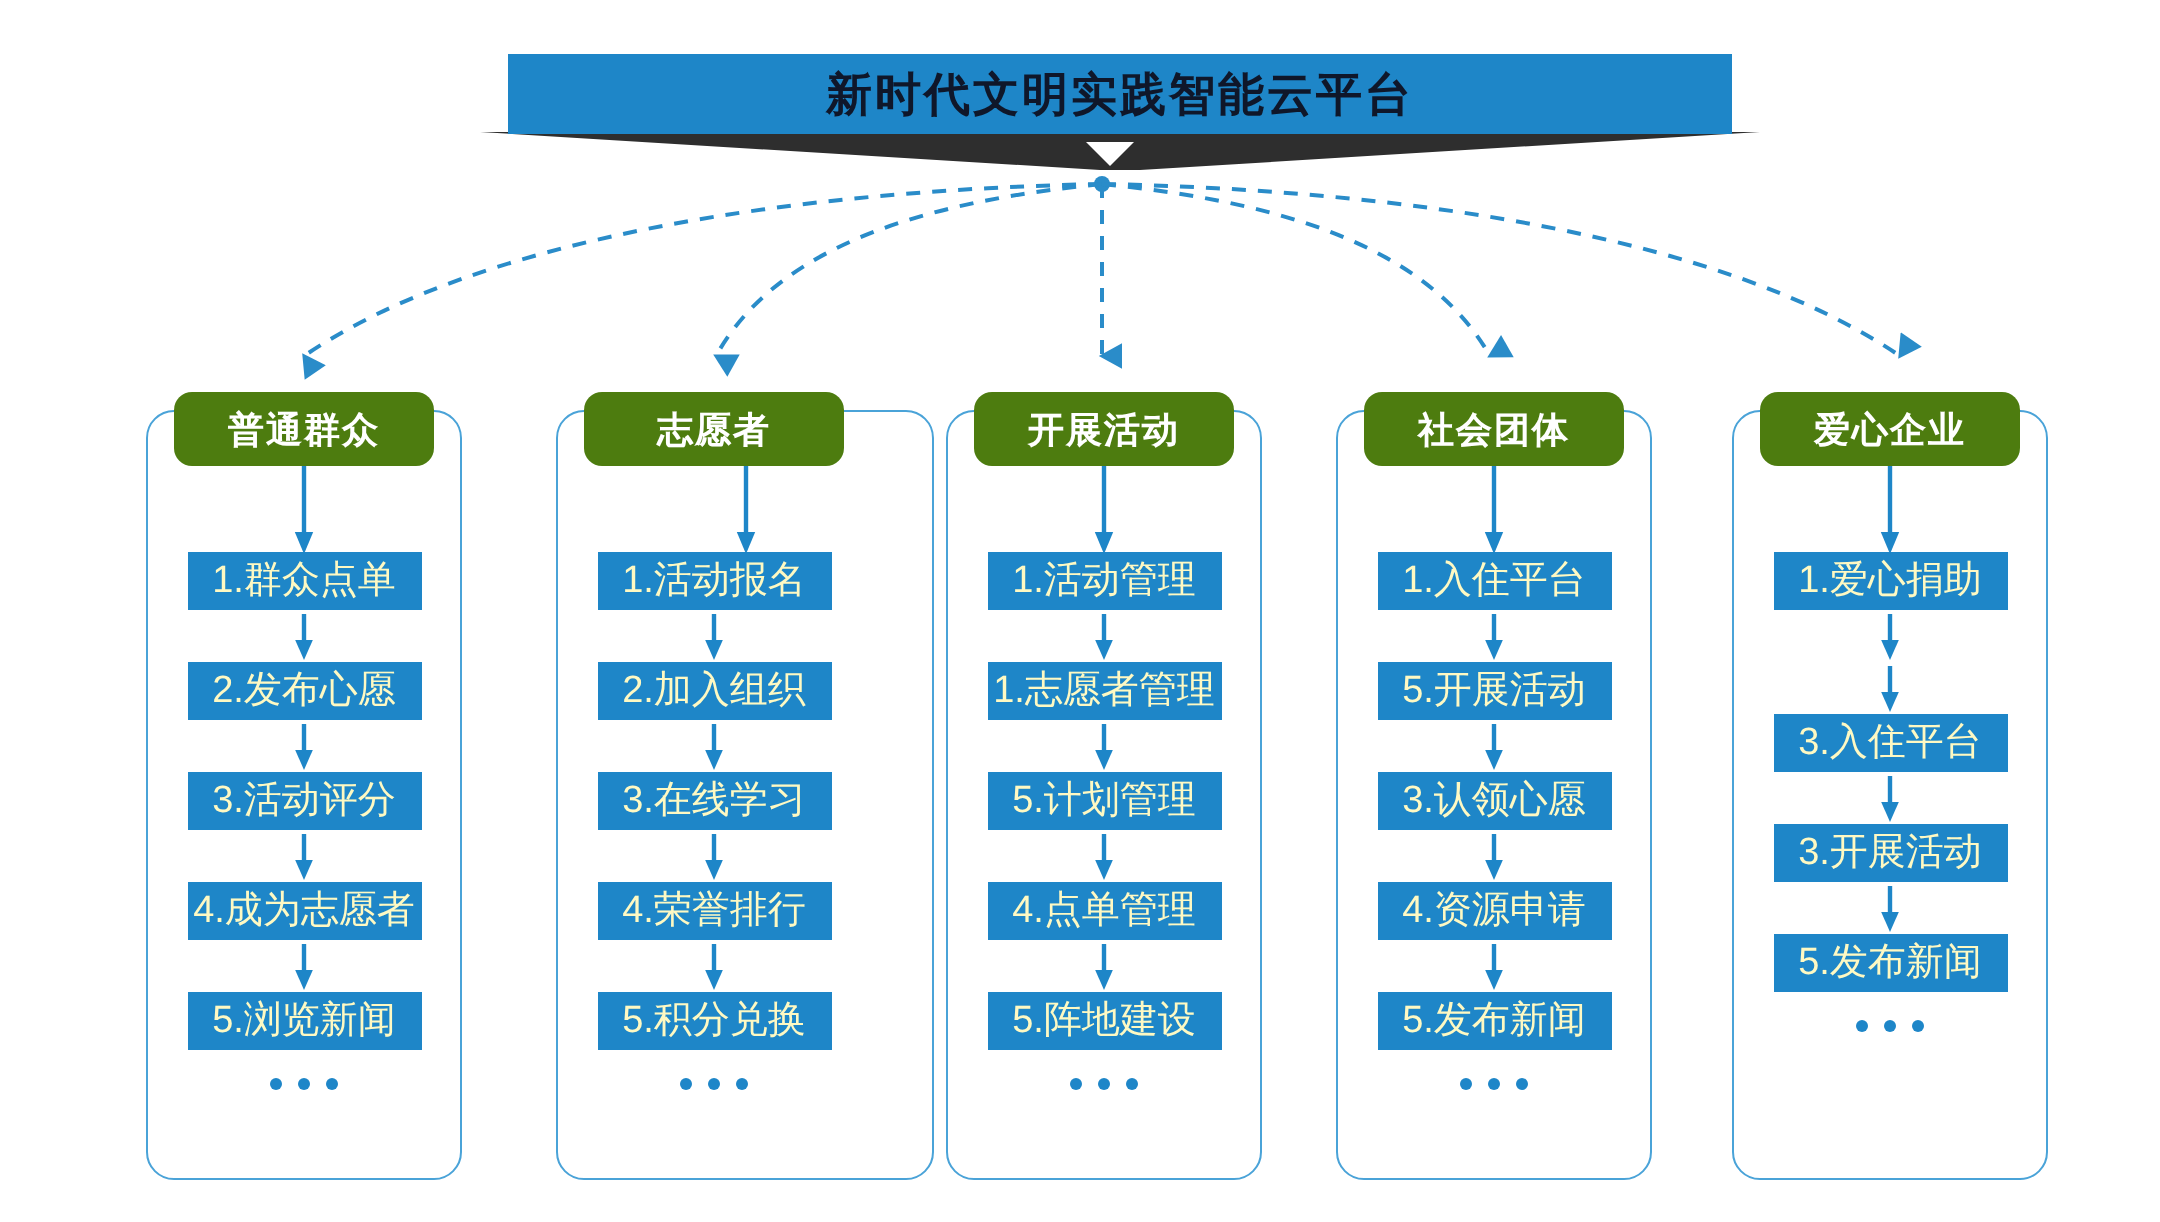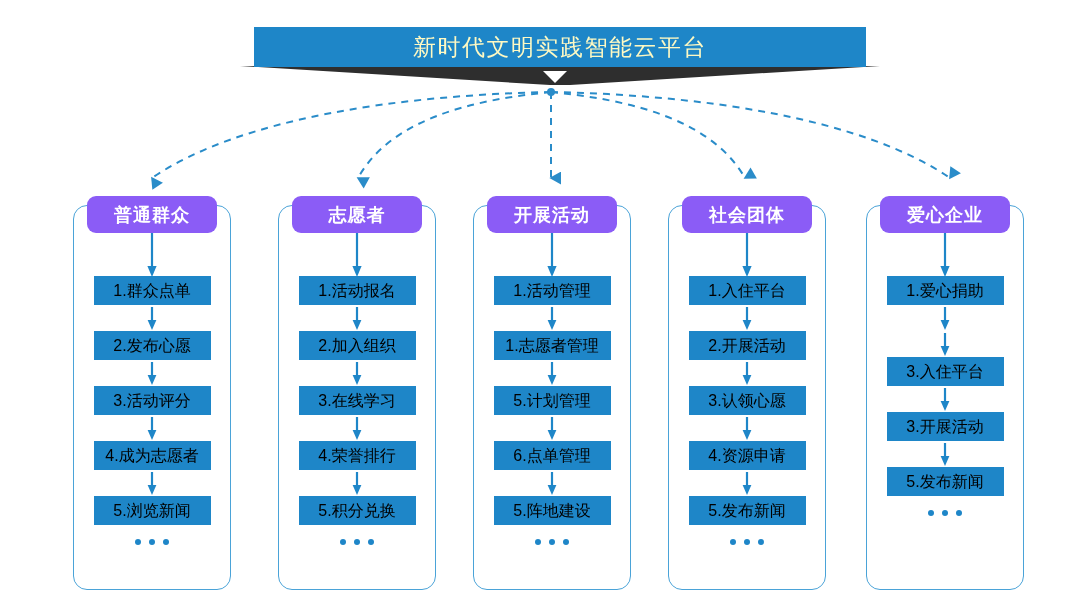--- a/index.html
+++ b/index.html
@@ -22,23 +22,23 @@
     top: 27px;
     width: 612px;
     height: 40px;
     background: #1e86c8;
     display: flex;
     align-items: center;
     justify-content: center;
     z-index: 6;
   }
   #title-banner .title-text {
-    color: #fef9c3;
+    color: #0f172a;
     font-size: 23px;
-    font-weight: normal;
+    font-weight: bold;
     letter-spacing: 1.5px;
     line-height: 1;
   }
 
   
   #title-ribbon {
     position: absolute;
     left: 240px;
     top: 66px;
     width: 640px;
@@ -75,21 +75,21 @@
     border: 1.6px solid #4aa3d8;
     border-radius: 14px;
     background: transparent;
   }
   .column-header {
     position: absolute;
     left: 14px;
     top: -9px;
     width: 130px;
     height: 37px;
-    background: #8b5cf6;
+    background: #4d7c0f;
     border-radius: 9px;
     display: flex;
     align-items: center;
     justify-content: center;
     z-index: 4;
   }
   .column-header .header-text {
     color: #ffffff;
     font-size: 18px;
     font-weight: bold;
@@ -120,22 +120,22 @@
   .item-box {
     width: 117px;
     margin: 0 auto;
     height: 29px;
     background: #1e86c8;
     display: flex;
     align-items: center;
     justify-content: center;
   }
   .item-box .item-text {
-    color: #000000;
-    font-size: 16px;
+    color: #fef9c3;
+    font-size: 19px;
     line-height: 1;
     white-space: nowrap;
   }
   .item-arrow {
     width: 10px;
     height: 26px;
     margin: 0 auto;
     display: block;
   }
   .ellipsis {
@@ -238,21 +238,21 @@
         </div>
       </div>
     <div class="ellipsis">
       <span class="dot"></span>
       <span class="dot"></span>
       <span class="dot"></span>
     </div>
   </div>
 </div>
 
-<div class="column" style="left:278px;">
+<div class="column" style="left:278px;padding-left:31px;">
   <div class="column-frame"></div>
   <div class="column-header">
     <span class="header-text">志愿者</span>
   </div>
   <svg class="header-arrow" viewBox="0 0 10 45" preserveAspectRatio="none">
     <line x1="5" y1="0" x2="5" y2="35" stroke="#1e86c8" stroke-width="2.2"></line>
     <polygon points="0.4,33 9.6,33 5,44" fill="#1e86c8"></polygon>
   </svg>
   <div class="items">
     <div class="item-row">
@@ -336,21 +336,21 @@
         <div class="item-box">
           <span class="item-text">5.计划管理</span>
         </div>
       </div>
     <svg class="item-arrow" viewBox="0 0 10 26" preserveAspectRatio="none">
         <line x1="5" y1="2" x2="5" y2="17" stroke="#1e86c8" stroke-width="2.2"></line>
         <polygon points="0.6,15 9.4,15 5,25" fill="#1e86c8"></polygon>
       </svg>
     <div class="item-row">
         <div class="item-box">
-          <span class="item-text">6.点单管理</span>
+          <span class="item-text">4.点单管理</span>
         </div>
       </div>
     <svg class="item-arrow" viewBox="0 0 10 26" preserveAspectRatio="none">
         <line x1="5" y1="2" x2="5" y2="17" stroke="#1e86c8" stroke-width="2.2"></line>
         <polygon points="0.6,15 9.4,15 5,25" fill="#1e86c8"></polygon>
       </svg>
     <div class="item-row">
         <div class="item-box">
           <span class="item-text">5.阵地建设</span>
         </div>
@@ -377,21 +377,21 @@
         <div class="item-box">
           <span class="item-text">1.入住平台</span>
         </div>
       </div>
     <svg class="item-arrow" viewBox="0 0 10 26" preserveAspectRatio="none">
         <line x1="5" y1="2" x2="5" y2="17" stroke="#1e86c8" stroke-width="2.2"></line>
         <polygon points="0.6,15 9.4,15 5,25" fill="#1e86c8"></polygon>
       </svg>
     <div class="item-row">
         <div class="item-box">
-          <span class="item-text">2.开展活动</span>
+          <span class="item-text">5.开展活动</span>
         </div>
       </div>
     <svg class="item-arrow" viewBox="0 0 10 26" preserveAspectRatio="none">
         <line x1="5" y1="2" x2="5" y2="17" stroke="#1e86c8" stroke-width="2.2"></line>
         <polygon points="0.6,15 9.4,15 5,25" fill="#1e86c8"></polygon>
       </svg>
     <div class="item-row">
         <div class="item-box">
           <span class="item-text">3.认领心愿</span>
         </div>

